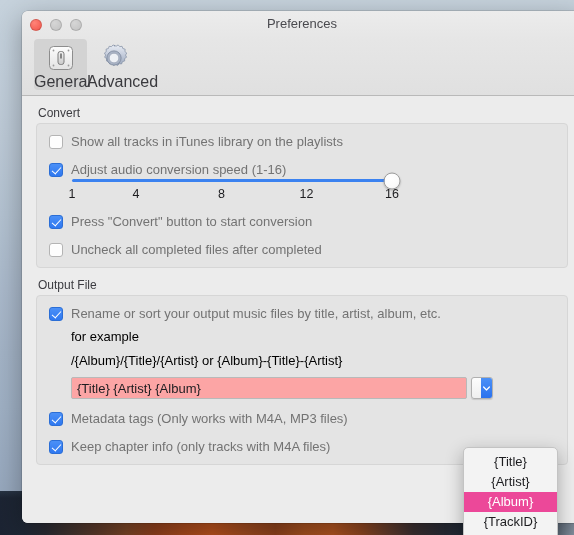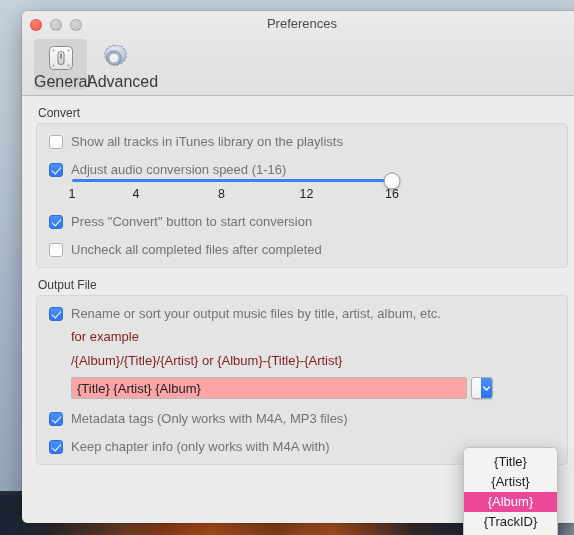--- a/index.html
+++ b/index.html
@@ -220,21 +220,21 @@
     position: absolute;
     top: 0;
     transform: translateX(-50%);
     font-size: 12.5px;
     color: #1d1d20;
   }
 
   
   .sub-line {
     font-size: 13px;
-    color: #7f1d1d;
+    color: #000000;
     margin: 0 0 9px 22px;
     line-height: 15px;
   }
   .field-row {
     display: flex; align-items: center;
     margin: 0 0 12px 22px;
     position: relative;
   }
   .text-field {
     width: 396px; height: 22px;
@@ -422,21 +422,21 @@
         </div>
       </div>
 
       <div class="row">
         <div class="cb on"></div>
         <div class="row-label">Metadata tags (Only works with M4A, MP3 files)</div>
       </div>
 
       <div class="row">
         <div class="cb on"></div>
-        <div class="row-label">Keep chapter info (only works with  M4A with)</div>
+        <div class="row-label">Keep chapter info (only tracks with  M4A files)</div>
       </div>
     </div>
   </div>
 </div>
 
 <div id="dropdown">
     <div class="menu-item">{Title}</div>
     <div class="menu-item">{Artist}</div>
     <div class="menu-item selected">{Album}</div>
     <div class="menu-item">{TrackID}</div>

